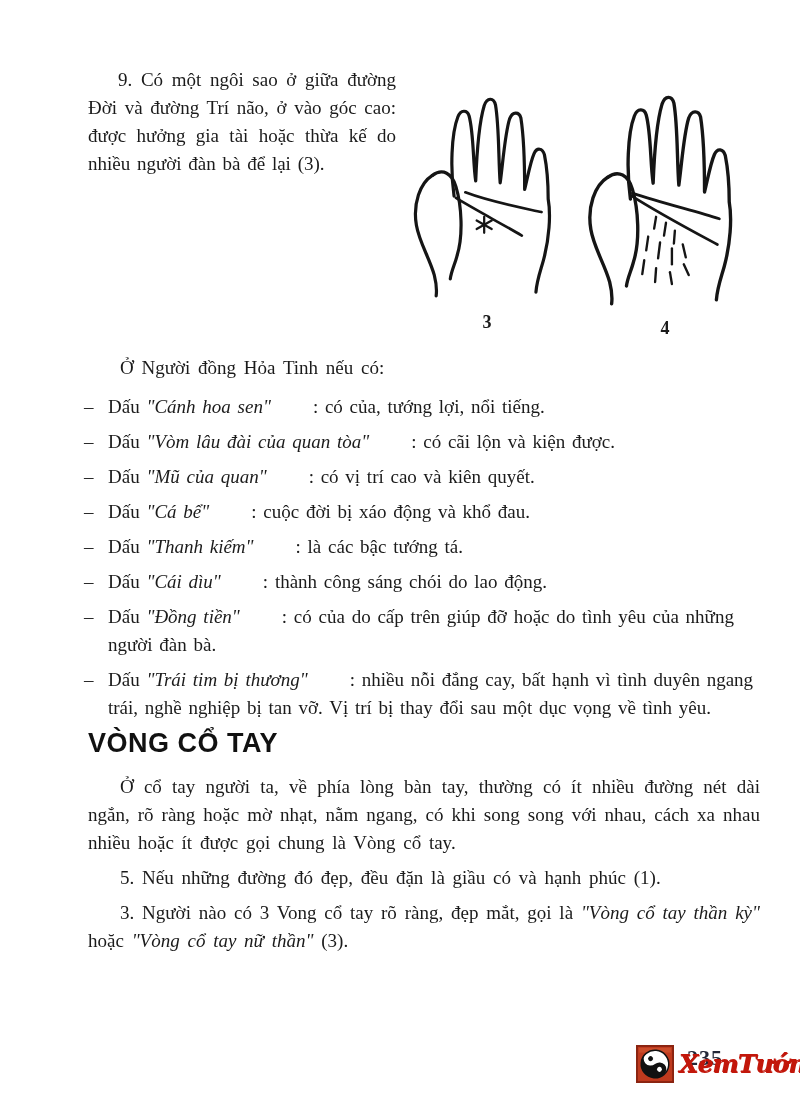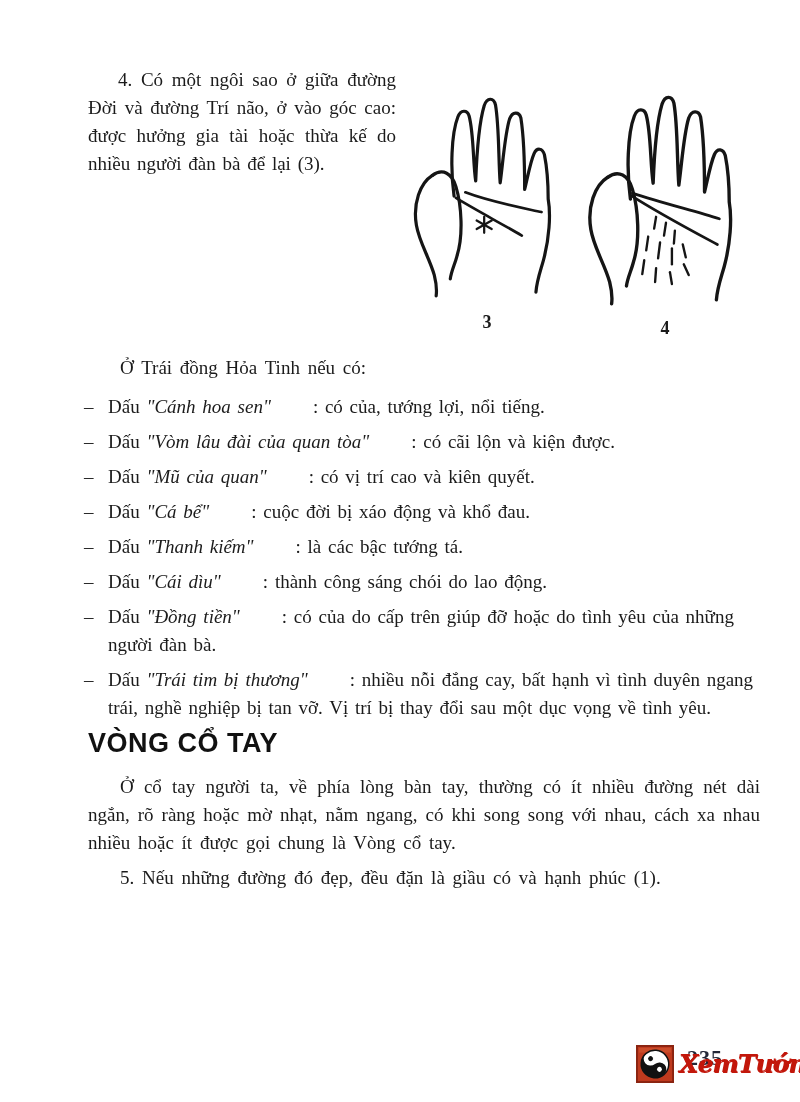--- a/index.html
+++ b/index.html
@@ -111,21 +111,21 @@
   }
 </style>
 </head>
 <body>
 
 <div class="page">
   <div class="content">
 
     <div class="top-section">
       <div class="col-text">
-        <p>4. Có một ngôi sao ở giữa đường Đời và đường Trí não, ở vào góc cao: được hưởng gia tài hoặc thừa kế do nhiều người đàn bà để lại (3).</p>
+        <p>9. Có một ngôi sao ở giữa đường Đời và đường Trí não, ở vào góc cao: được hưởng gia tài hoặc thừa kế do nhiều người đàn bà để lại (3).</p>
       </div>
 
       <div class="col-figs">
 
         <figure>
           <svg class="wm" width="160" height="222" viewBox="0 0 170 230">
 
             <path class="hand-stroke" d="M 50 114
               C 46 86 47 48 54 30 C 57 22 64 22 66 29
               C 71 48 70 78 73 98
@@ -184,37 +184,38 @@
               <path class="hand-dash" d="M 76 184 L 75 198"></path>
               <path class="hand-dash" d="M 90 188 L 92 200"></path>
               <path class="hand-dash" d="M 104 180 L 109 191"></path>
             </g>
           </svg>
           <figcaption>4</figcaption>
         </figure>
       </div>
     </div>
 
-    <p class="marks-intro">Ở Trái đồng Hỏa Tinh nếu có:</p>
+    <p class="marks-intro">Ở Người đồng Hỏa Tinh nếu có:</p>
 
     <ul class="marks">
       <li><span class="dash">–</span><span>Dấu</span> <span class="mark-name">"Cánh hoa sen"</span><span class="gap"></span><span>:</span> <span>có của, tướng lợi, nổi tiếng.</span></li>
       <li><span class="dash">–</span><span>Dấu</span> <span class="mark-name">"Vòm lâu đài của quan tòa"</span><span class="gap"></span><span>:</span> <span>có cãi lộn và kiện được.</span></li>
       <li><span class="dash">–</span><span>Dấu</span> <span class="mark-name">"Mũ của quan"</span><span class="gap"></span><span>:</span> <span>có vị trí cao và kiên quyết.</span></li>
       <li><span class="dash">–</span><span>Dấu</span> <span class="mark-name">"Cá bể"</span><span class="gap"></span><span>:</span> <span>cuộc đời bị xáo động và khổ đau.</span></li>
       <li><span class="dash">–</span><span>Dấu</span> <span class="mark-name">"Thanh kiếm"</span><span class="gap"></span><span>:</span> <span>là các bậc tướng tá.</span></li>
       <li><span class="dash">–</span><span>Dấu</span> <span class="mark-name">"Cái dìu"</span><span class="gap"></span><span>:</span> <span>thành công sáng chói do lao động.</span></li>
       <li><span class="dash">–</span><span>Dấu</span> <span class="mark-name">"Đồng tiền"</span><span class="gap"></span><span>:</span> <span>có của do cấp trên giúp đỡ hoặc do tình yêu của những người đàn bà.</span></li>
       <li><span class="dash">–</span><span>Dấu</span> <span class="mark-name">"Trái tim bị thương"</span><span class="gap"></span><span>:</span> <span>nhiều nỗi đắng cay, bất hạnh vì tình duyên ngang trái, nghề nghiệp bị tan vỡ. Vị trí bị thay đổi sau một dục vọng về tình yêu.</span></li>
     </ul>
 
     <h1 class="wrist-heading">VÒNG CỔ TAY</h1>
 
     <p class="wrist-par">Ở cổ tay người ta, về phía lòng bàn tay, thường có ít nhiều đường nét dài ngắn, rõ ràng hoặc mờ nhạt, nằm ngang, có khi song song với nhau, cách xa nhau nhiều hoặc ít được gọi chung là Vòng cổ tay.</p>
     <p class="wrist-par">5. Nếu những đường đó đẹp, đều đặn là giầu có và hạnh phúc (1).</p>
+    <p class="wrist-par"><span>3. Người nào có 3 Vong cổ tay rõ ràng, đẹp mắt, gọi là </span><span class="it">"Vòng cổ tay thần kỳ"</span><span> hoặc </span><span class="it">"Vòng cổ tay nữ thần"</span><span> (3).</span></p>
 
   </div>
 
   <div class="page-number">235</div>
 
   <div class="watermark">
     <svg class="wm-badge" viewBox="0 0 40 40">
       <rect x="1" y="1" width="38" height="38" fill="#bf3a1e" stroke="#8a2410" stroke-width="2"></rect>
       <rect x="3" y="3" width="34" height="5" fill="#d0542f" opacity="0.7"></rect>
       <g transform="rotate(-40 20 20)">

